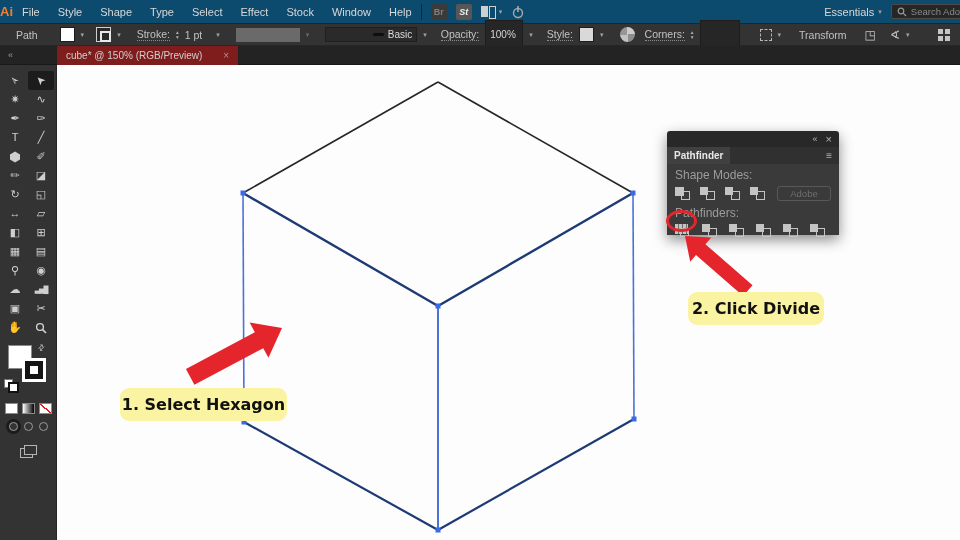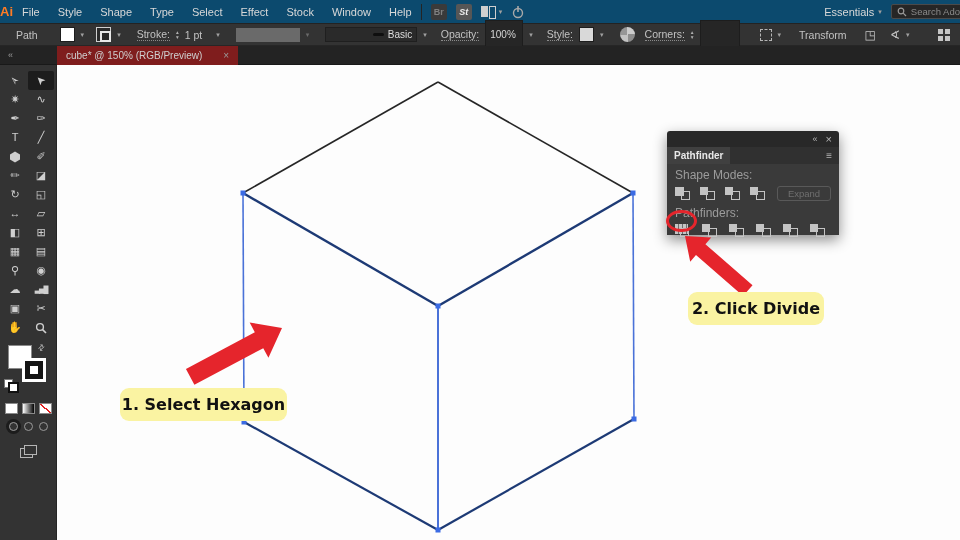--- a/index.html
+++ b/index.html
@@ -372,21 +372,21 @@
     <span class="p-tab">Pathfinder</span>
     <span class="p-menu">≡</span>
   </div>
   <div class="p-body">
     <div class="p-label">Shape Modes:</div>
     <div class="pf-row sm-row">
       <span class="pf-ic solid"></span>
       <span class="pf-ic"></span>
       <span class="pf-ic"></span>
       <span class="pf-ic"></span>
-      <span class="expand-btn">Expand</span>
+      <span class="expand-btn">Adobe</span>
     </div>
     <div class="p-label">Pathfinders:</div>
     <div class="pf-row pd-row">
       <span class="pf-ic divide"></span>
       <span class="pf-ic"></span>
       <span class="pf-ic"></span>
       <span class="pf-ic"></span>
       <span class="pf-ic"></span>
       <span class="pf-ic"></span>
     </div>

